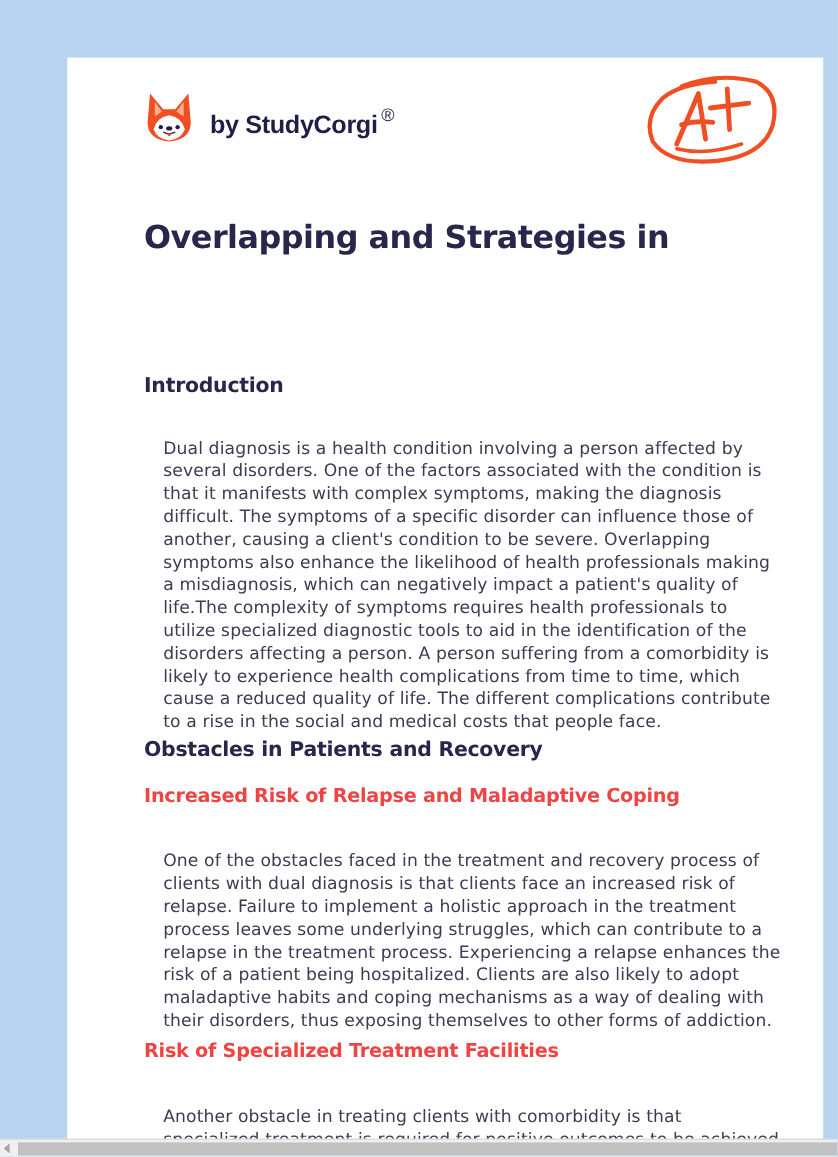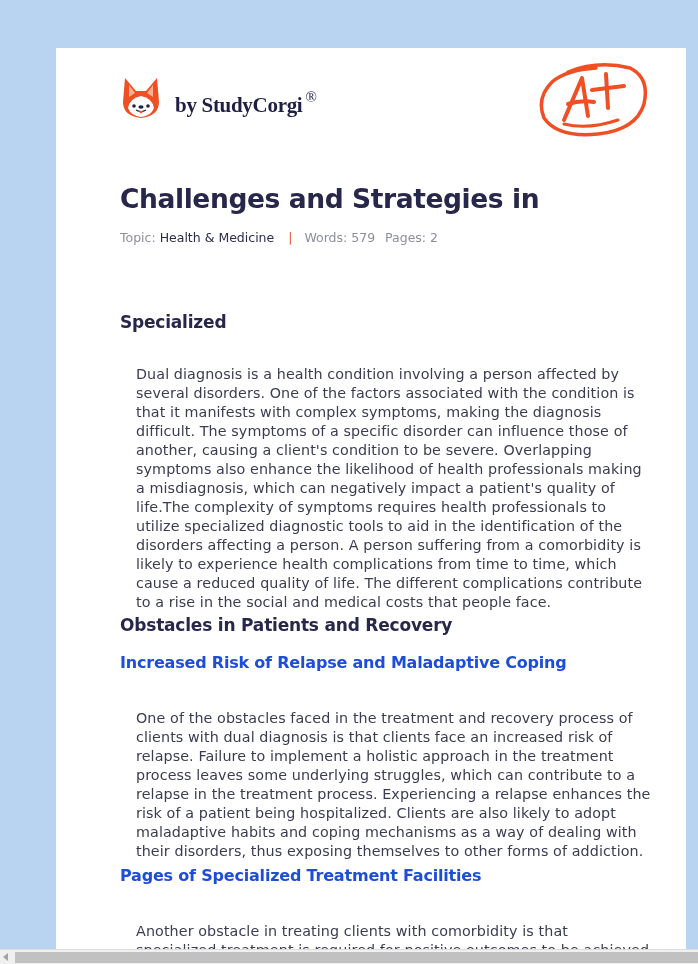--- a/index.html
+++ b/index.html
@@ -40,21 +40,21 @@
       display: flex;
       align-items: center;
     }
     .logo-icon {
       width: 40px;
       height: 44px;
     }
     .logo-text {
       margin-left: 14px;
       margin-top: 14px;
-      font-family: Liberation Serif, serif;
+      font-family: Liberation Sans, sans-serif;
       font-weight: bold;
       font-size: 21px;
       color: #1e1f45;
       letter-spacing: -0.3px;
     }
     .logo-reg {
       position: relative;
       top: -10px;
       margin-left: 3px;
       font-size: 15px;
@@ -105,21 +105,21 @@
       font-weight: bold;
       font-size: 17px;
       color: #26274a;
       letter-spacing: -0.2px;
     }
     h3.subsection {
       margin: 0;
       font-family: "DejaVu Sans", sans-serif;
       font-weight: bold;
       font-size: 16px;
-      color: #1d4ed8;
+      color: #ef4444;
       letter-spacing: -0.2px;
     }
     p.body {
       margin: 16px;
       font-family: "DejaVu Sans", sans-serif;
       font-size: 14.3px;
       line-height: 19px;
       color: #3b3c52;
       letter-spacing: 0.1px;
       width: 516px;
@@ -183,40 +183,33 @@
         <path d="M26 62 L44 20 L50 58" stroke="#f04e23" stroke-width="4" fill="none" stroke-linecap="round" stroke-linejoin="round"></path>
         <path d="M30 46 Q42 42 56 44" stroke="#f04e23" stroke-width="4" fill="none" stroke-linecap="round"></path>
         <path d="M68 16 L70 50" stroke="#f04e23" stroke-width="4" fill="none" stroke-linecap="round"></path>
         <path d="M54 32 L86 28" stroke="#f04e23" stroke-width="4" fill="none" stroke-linecap="round"></path>
         <path d="M26 66 Q50 72 80 62" stroke="#f04e23" stroke-width="3" fill="none" stroke-linecap="round"></path>
       </svg>
     </div>
 
     <div class="content">
       <h1 class="title">
-        <span>Challenges and Strategies in</span><br>
+        <span>Overlapping and Strategies in</span><br>
       </h1>
-      <div class="meta">
-        <span>Topic:</span>
-        <span class="topic-val">Health &amp; Medicine</span>
-        <span class="sep">|</span>
-        <span>Words: 579</span>
-        <span class="pages">Pages: 2</span>
-      </div>
     </div>
 
-    <h2 class="section abs" style="top:264px;">Specialized</h2>
+    <h2 class="section abs" style="top:264px;">Introduction</h2>
     <p class="body abs" style="top:301px;">Dual diagnosis is a health condition involving a person affected by several disorders. One of the factors associated with the condition is that it manifests with complex symptoms, making the diagnosis difficult. The symptoms of a specific disorder can influence those of another, causing a client's condition to be severe. Overlapping symptoms also enhance the likelihood of health professionals making a misdiagnosis, which can negatively impact a patient's quality of life.The complexity of symptoms requires health professionals to utilize specialized diagnostic tools to aid in the identification of the disorders affecting a person. A person suffering from a comorbidity is likely to experience health complications from time to time, which cause a reduced quality of life. The different complications contribute to a rise in the social and medical costs that people face.</p>
 
     <h2 class="section abs" style="top:567px;">Obstacles in Patients and Recovery</h2>
 
     <h3 class="subsection abs" style="top:605px;">Increased Risk of Relapse and Maladaptive Coping</h3>
     <p class="body abs" style="top:645px;">One of the obstacles faced in the treatment and recovery process of clients with dual diagnosis is that clients face an increased risk of relapse. Failure to implement a holistic approach in the treatment process leaves some underlying struggles, which can contribute to a relapse in the treatment process. Experiencing a relapse enhances the risk of a patient being hospitalized. Clients are also likely to adopt maladaptive habits and coping mechanisms as a way of dealing with their disorders, thus exposing themselves to other forms of addiction.</p>
 
-    <h3 class="subsection abs" style="top:818px;">Pages of Specialized Treatment Facilities</h3>
+    <h3 class="subsection abs" style="top:818px;">Risk of Specialized Treatment Facilities</h3>
     <p class="body abs" style="top:858px;">Another obstacle in treating clients with comorbidity is that specialized treatment is required for positive outcomes to be achieved (Irving et al., 2021). However, specialized facilities that can offer</p>
   </div>
 
   <div class="hscroll">
     <div class="arrow-left"></div>
     <div class="thumb"></div>
   </div>
 </div>
 
 </body></html>

